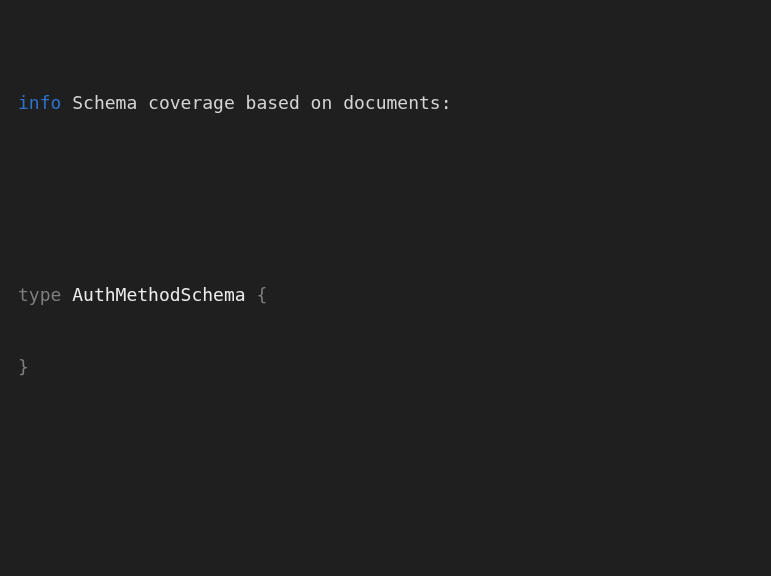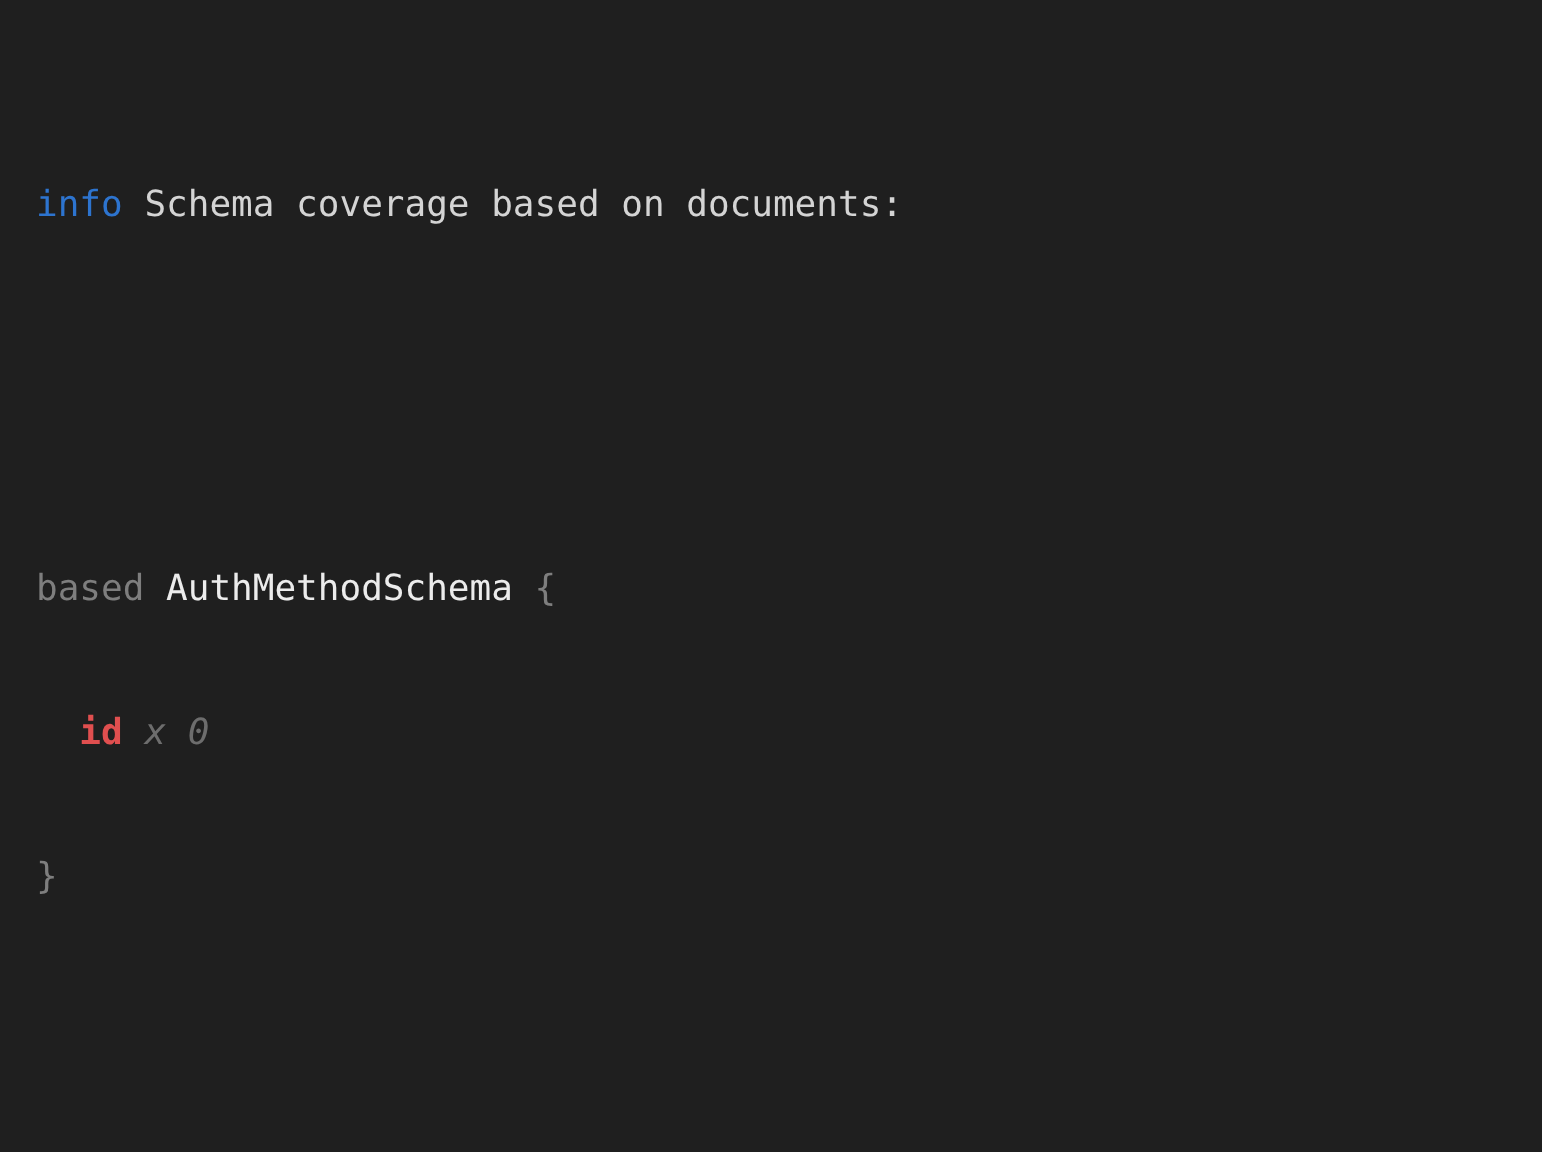--- a/index.html
+++ b/index.html
@@ -30,22 +30,21 @@
 </style>
 </head>
 <body>
 
 <div class="terminal">
 
   <div class="line"><span class="info-tag">info</span> <span class="header-msg">Schema coverage based on documents:</span></div>
 
   <div class="line"></div>
 
-  <div class="line"><span class="kw">based</span> <span class="type-name">AuthMethodSchema</span> <span class="brace">{</span></div>
-  <div class="line field"><span class="field-name uncovered">id</span> <span class="count">x 0</span></div>
+  <div class="line"><span class="kw">type</span> <span class="type-name">AuthMethodSchema</span> <span class="brace">{</span></div>
   <div class="line"><span class="brace">}</span></div>
 
   <div class="line"></div>
 
   
   
   
   
   
 

